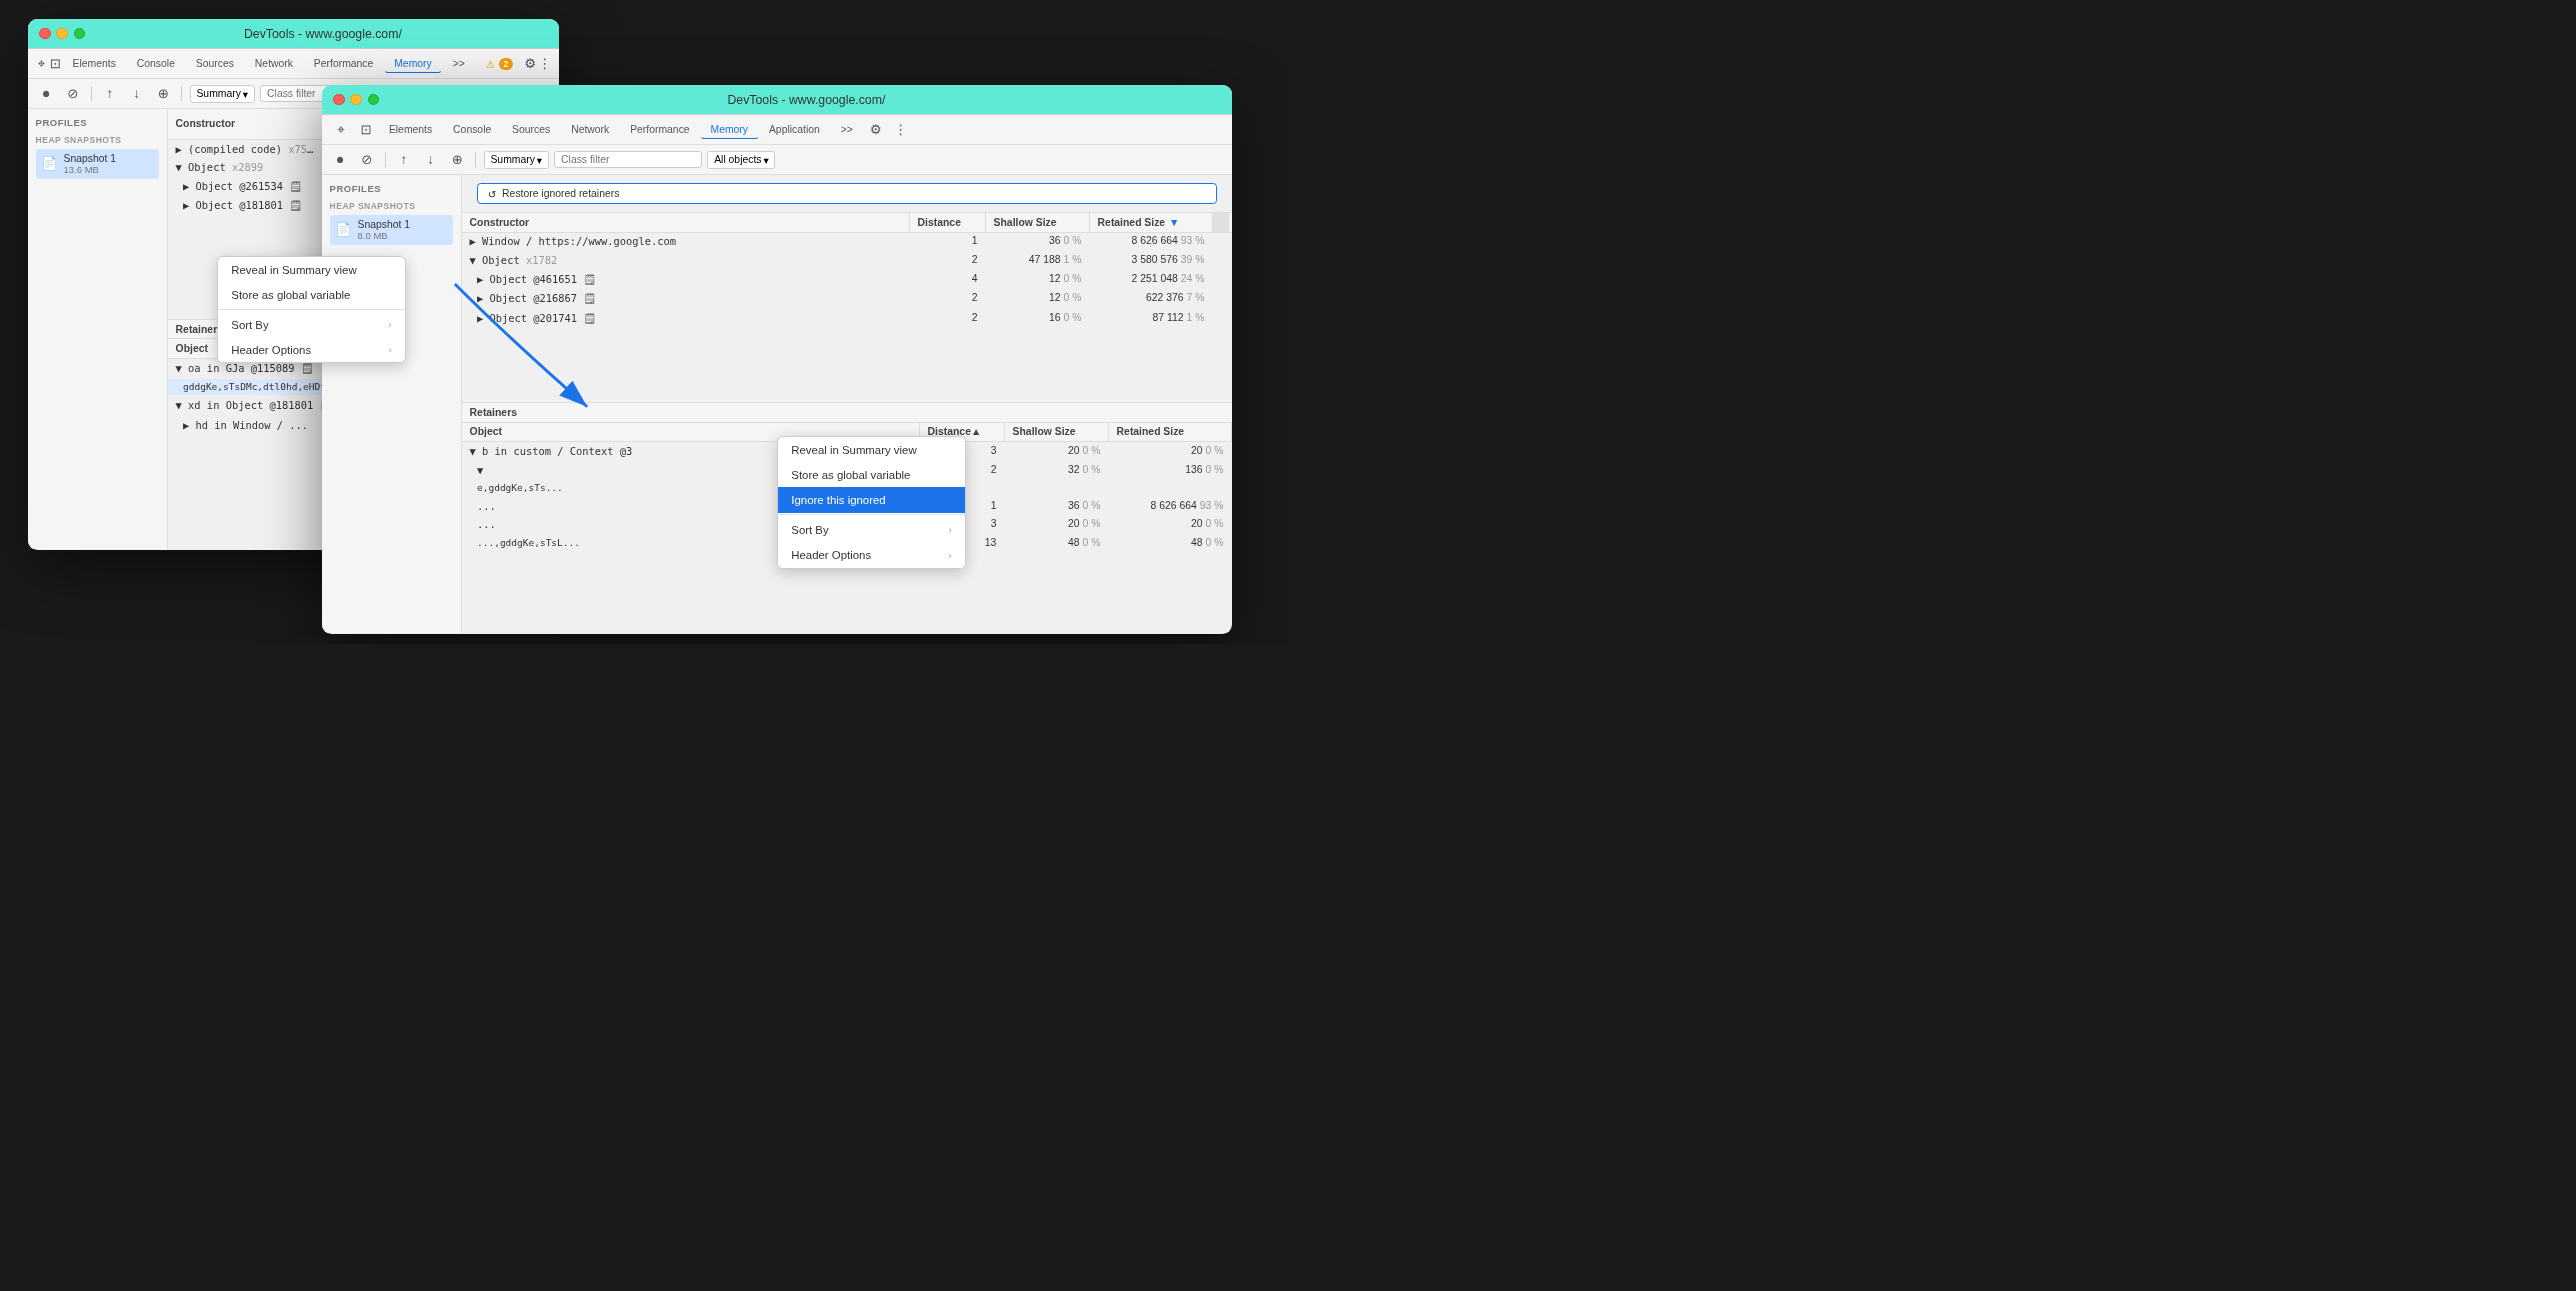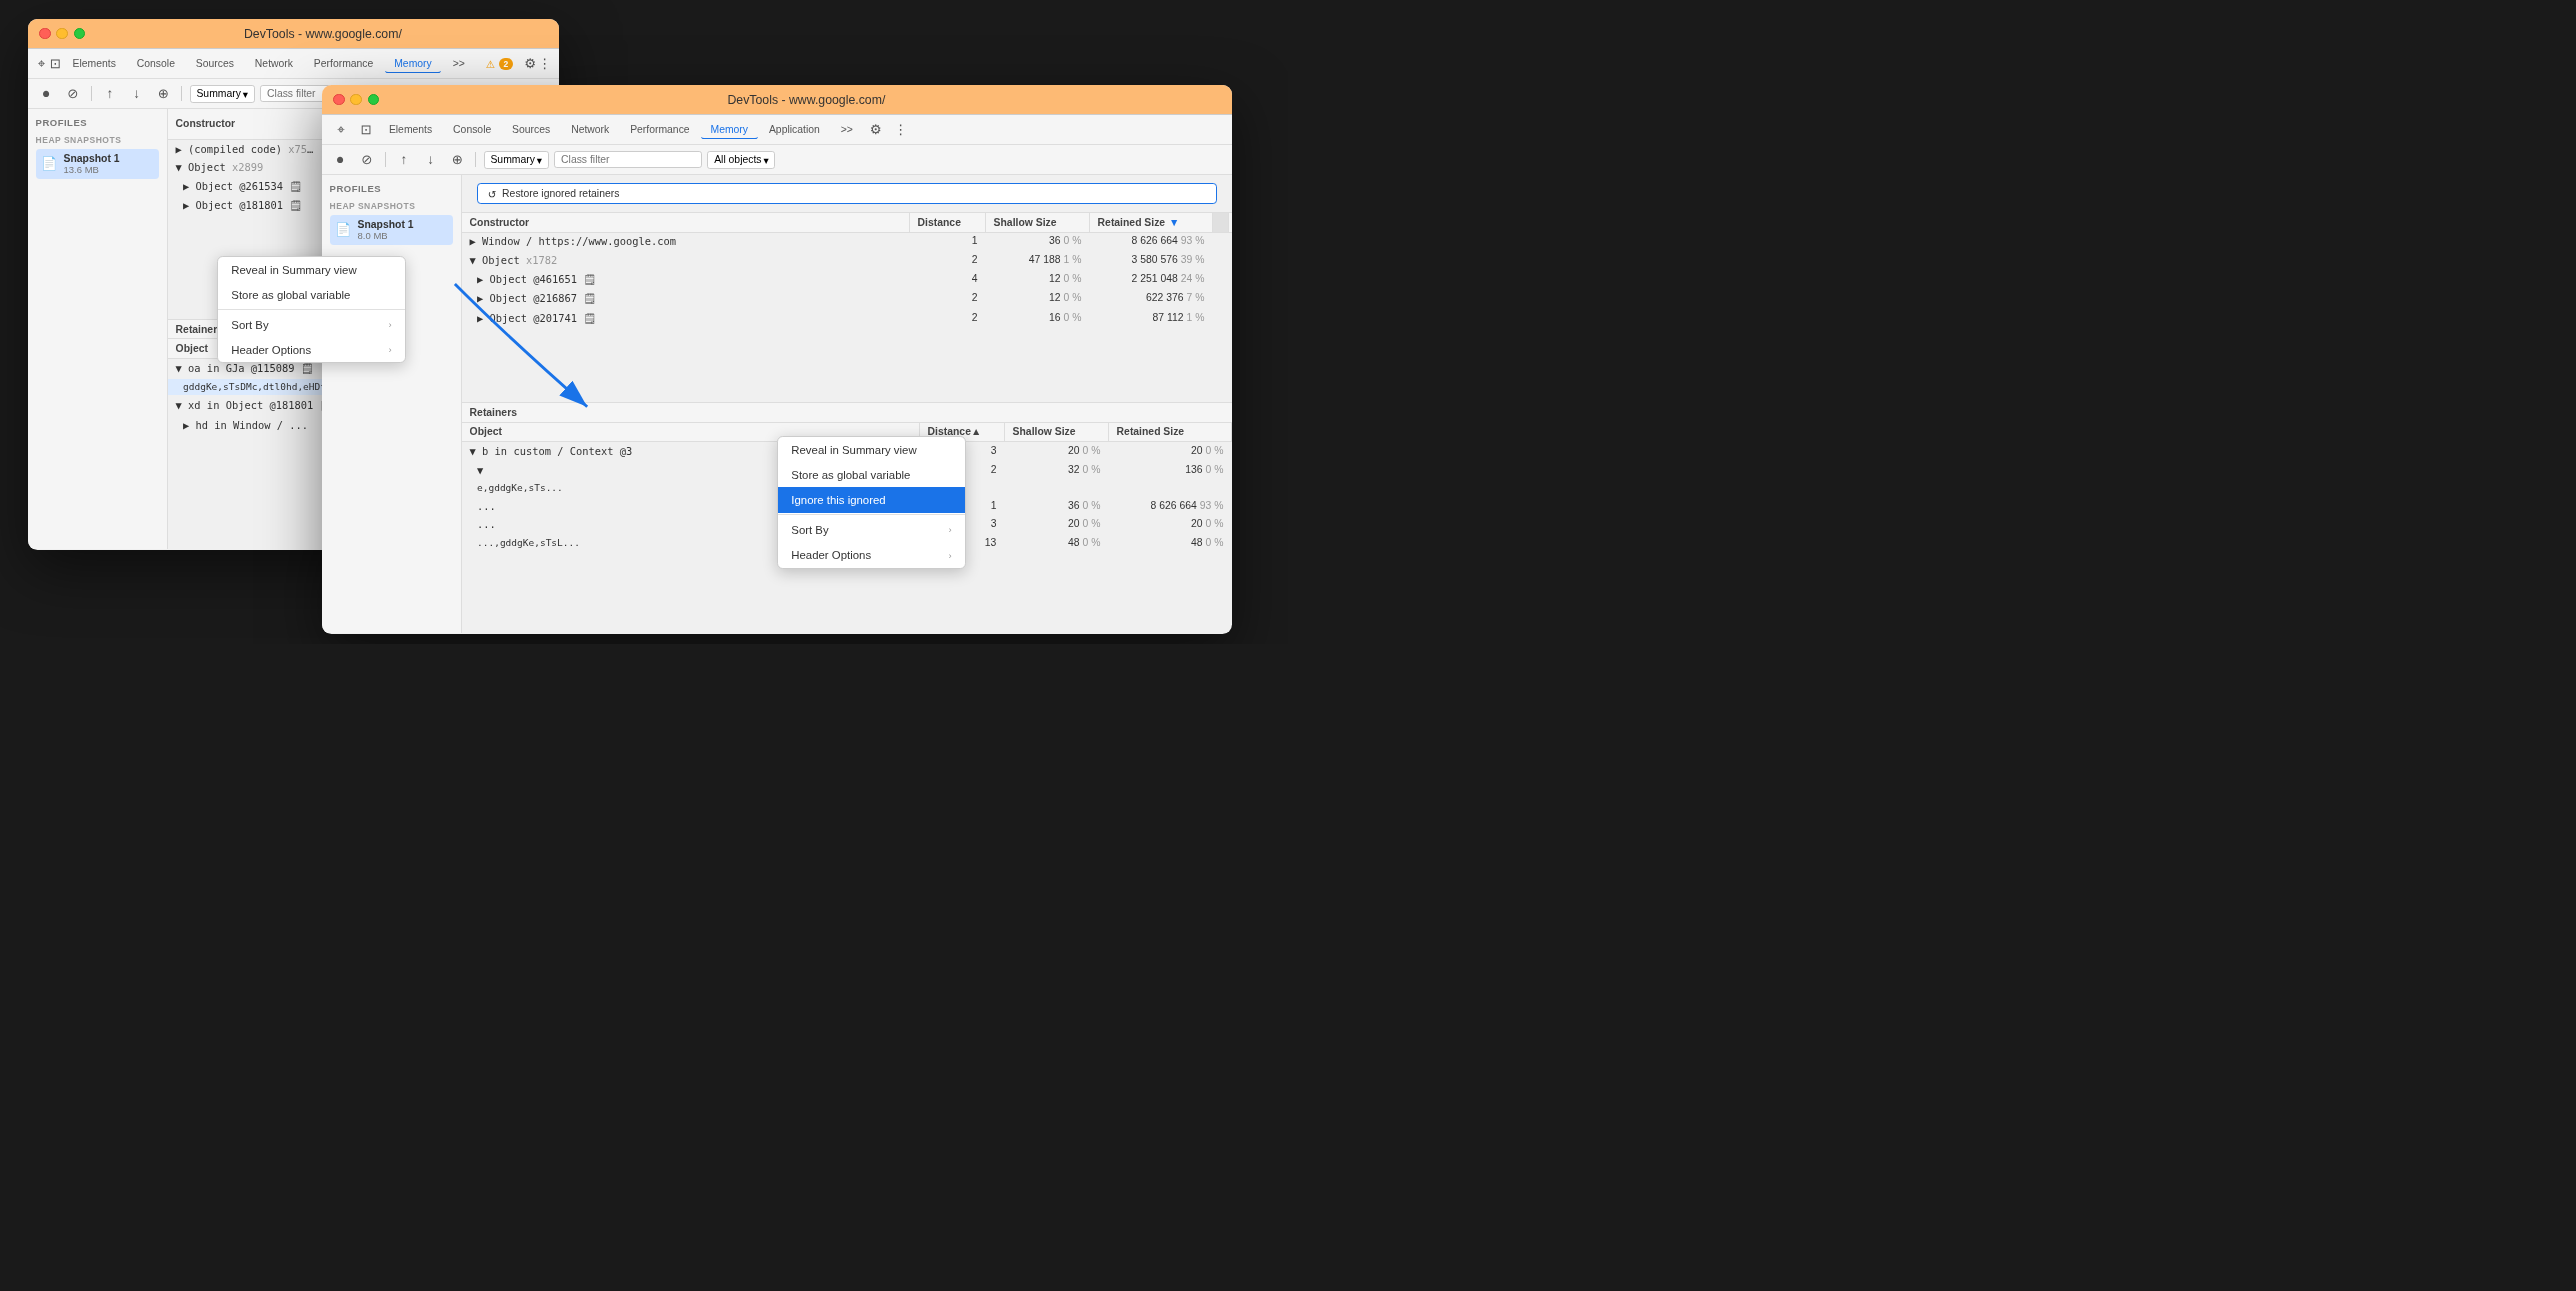--- a/index.html
+++ b/index.html
@@ -16,21 +16,21 @@
     
     .devtools-window {
       background: #f0f0f0;
       border-radius: 9.5px;
       overflow: hidden;
       position: absolute;
       box-shadow: 0 19px 57px rgba(0,0,0,0.5);
     }
 
     .window-titlebar {
-      background: #fdba74;
+      background: #5eead4;
       padding: 7.6px 11.4px;
       display: flex;
       align-items: center;
       gap: 5.7px;
       border-bottom: 0.9px solid #ccc;
     }
 
     .traffic-lights {
       display: flex;
       gap: 5.7px;
@@ -185,21 +185,21 @@
 
     .snapshot-item.selected {
       background: #d0e3ff;
     }
 
     .snapshot-icon {
       font-size: 13.3px;
       color: #777;
     }
 
-    .snapshot-info .name { font-weight: 700; color: #333; }
+    .snapshot-info .name { font-weight: 400; color: #333; }
     .snapshot-info .size { color: #777; font-size: 9.5px; }
 
     
     .main-content {
       flex: 1;
       display: flex;
       flex-direction: column;
       overflow: hidden;
     }
 

